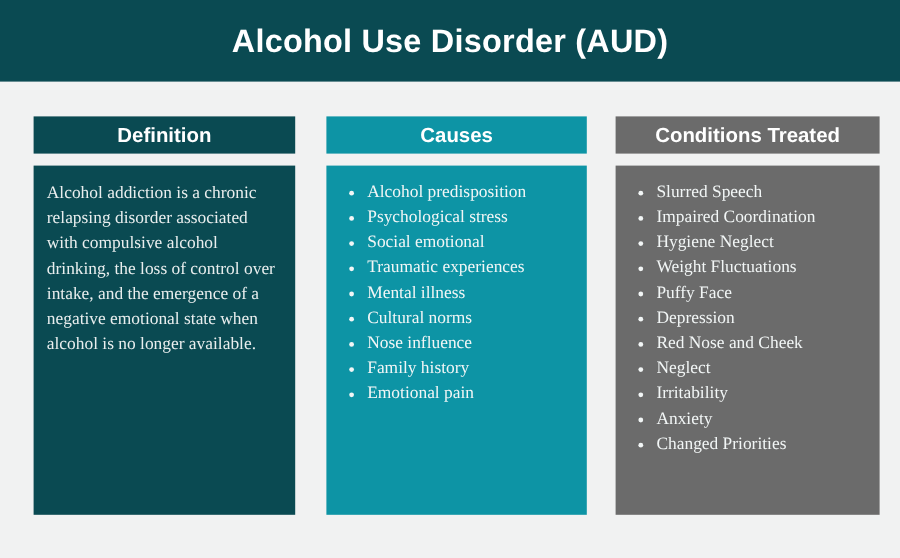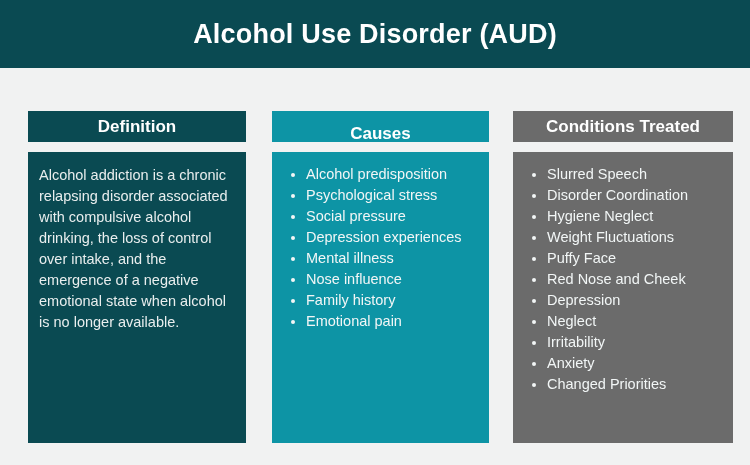--- a/index.html
+++ b/index.html
@@ -37,21 +37,21 @@
     font-size: 27px;
     font-weight: bold;
     letter-spacing: 0.2px;
     line-height: 1;
     text-align: center;
   }
 
   
   .column {
     position: absolute;
-    top: 111px;
+    top: 97px;
   }
   .col-definition { left: 28px;  width: 218px; }
   .col-causes     { left: 272px; width: 217px; }
   .col-conditions { left: 513px; width: 220px; }
 
   .col-header {
     height: 31px;
     display: flex;
     align-items: center;
     justify-content: center;
@@ -63,27 +63,28 @@
     font-weight: bold;
     line-height: 1;
     text-align: center;
   }
 
   .col-body {
     margin-top: 10px;
     height: 291px;
     box-sizing: border-box;
     overflow: hidden;
+    font-family: Liberation Serif, serif;
   }
 
   
   .theme-darkteal .col-header,
   .theme-darkteal .col-body { background: #0a4a52; }
   .theme-teal .col-header,
-  .theme-teal .col-body     { background: #0d94a5; align-items: flex-end; }
+  .theme-teal .col-body     { background: #0d94a5; }
   .theme-gray .col-header,
   .theme-gray .col-body     { background: #6b6b6b; }
 
   
   .definition-text {
     color: #e9eeee;
     font-size: 14.5px;
     line-height: 21px;
     padding: 13px 12px 0 11px;
     margin: 0;
@@ -134,43 +135,44 @@
   </div>
 
   <div class="column col-causes theme-teal">
     <div class="col-header">
       <span class="col-header-text">Causes</span>
     </div>
     <div class="col-body">
       <ul class="bullet-list">
         <li class="bullet-item">Alcohol predisposition</li>
         <li class="bullet-item">Psychological stress</li>
-        <li class="bullet-item">Social pressure</li>
-        <li class="bullet-item">Depression experiences</li>
+        <li class="bullet-item">Social emotional</li>
+        <li class="bullet-item">Traumatic experiences</li>
         <li class="bullet-item">Mental illness</li>
+        <li class="bullet-item">Cultural norms</li>
         <li class="bullet-item">Nose influence</li>
         <li class="bullet-item">Family history</li>
         <li class="bullet-item">Emotional pain</li>
       </ul>
     </div>
   </div>
 
   <div class="column col-conditions theme-gray">
     <div class="col-header">
       <span class="col-header-text">Conditions Treated</span>
     </div>
     <div class="col-body">
       <ul class="bullet-list">
         <li class="bullet-item">Slurred Speech</li>
-        <li class="bullet-item">Disorder Coordination</li>
+        <li class="bullet-item">Impaired Coordination</li>
         <li class="bullet-item">Hygiene Neglect</li>
         <li class="bullet-item">Weight Fluctuations</li>
         <li class="bullet-item">Puffy Face</li>
+        <li class="bullet-item">Depression</li>
         <li class="bullet-item">Red Nose and Cheek</li>
-        <li class="bullet-item">Depression</li>
         <li class="bullet-item">Neglect</li>
         <li class="bullet-item">Irritability</li>
         <li class="bullet-item">Anxiety</li>
         <li class="bullet-item">Changed Priorities</li>
       </ul>
     </div>
   </div>
 
 </div>
 

